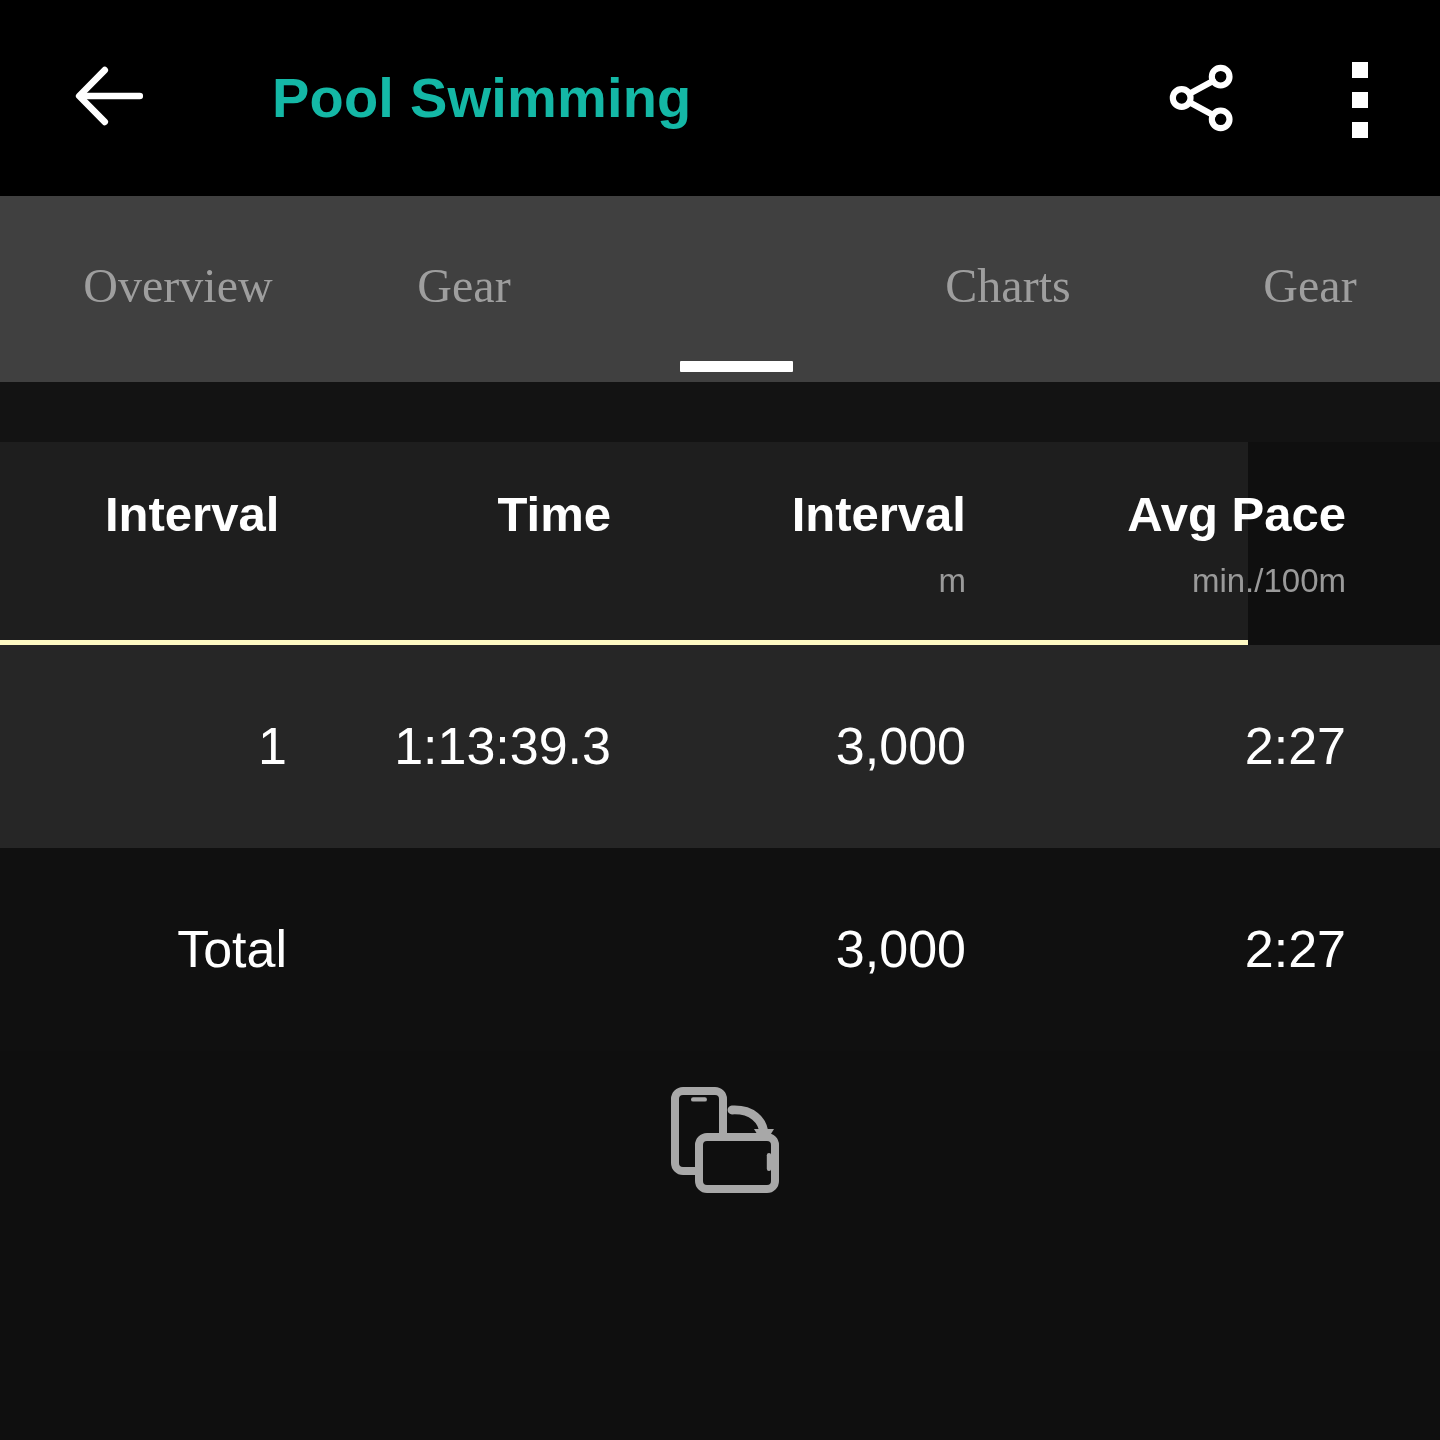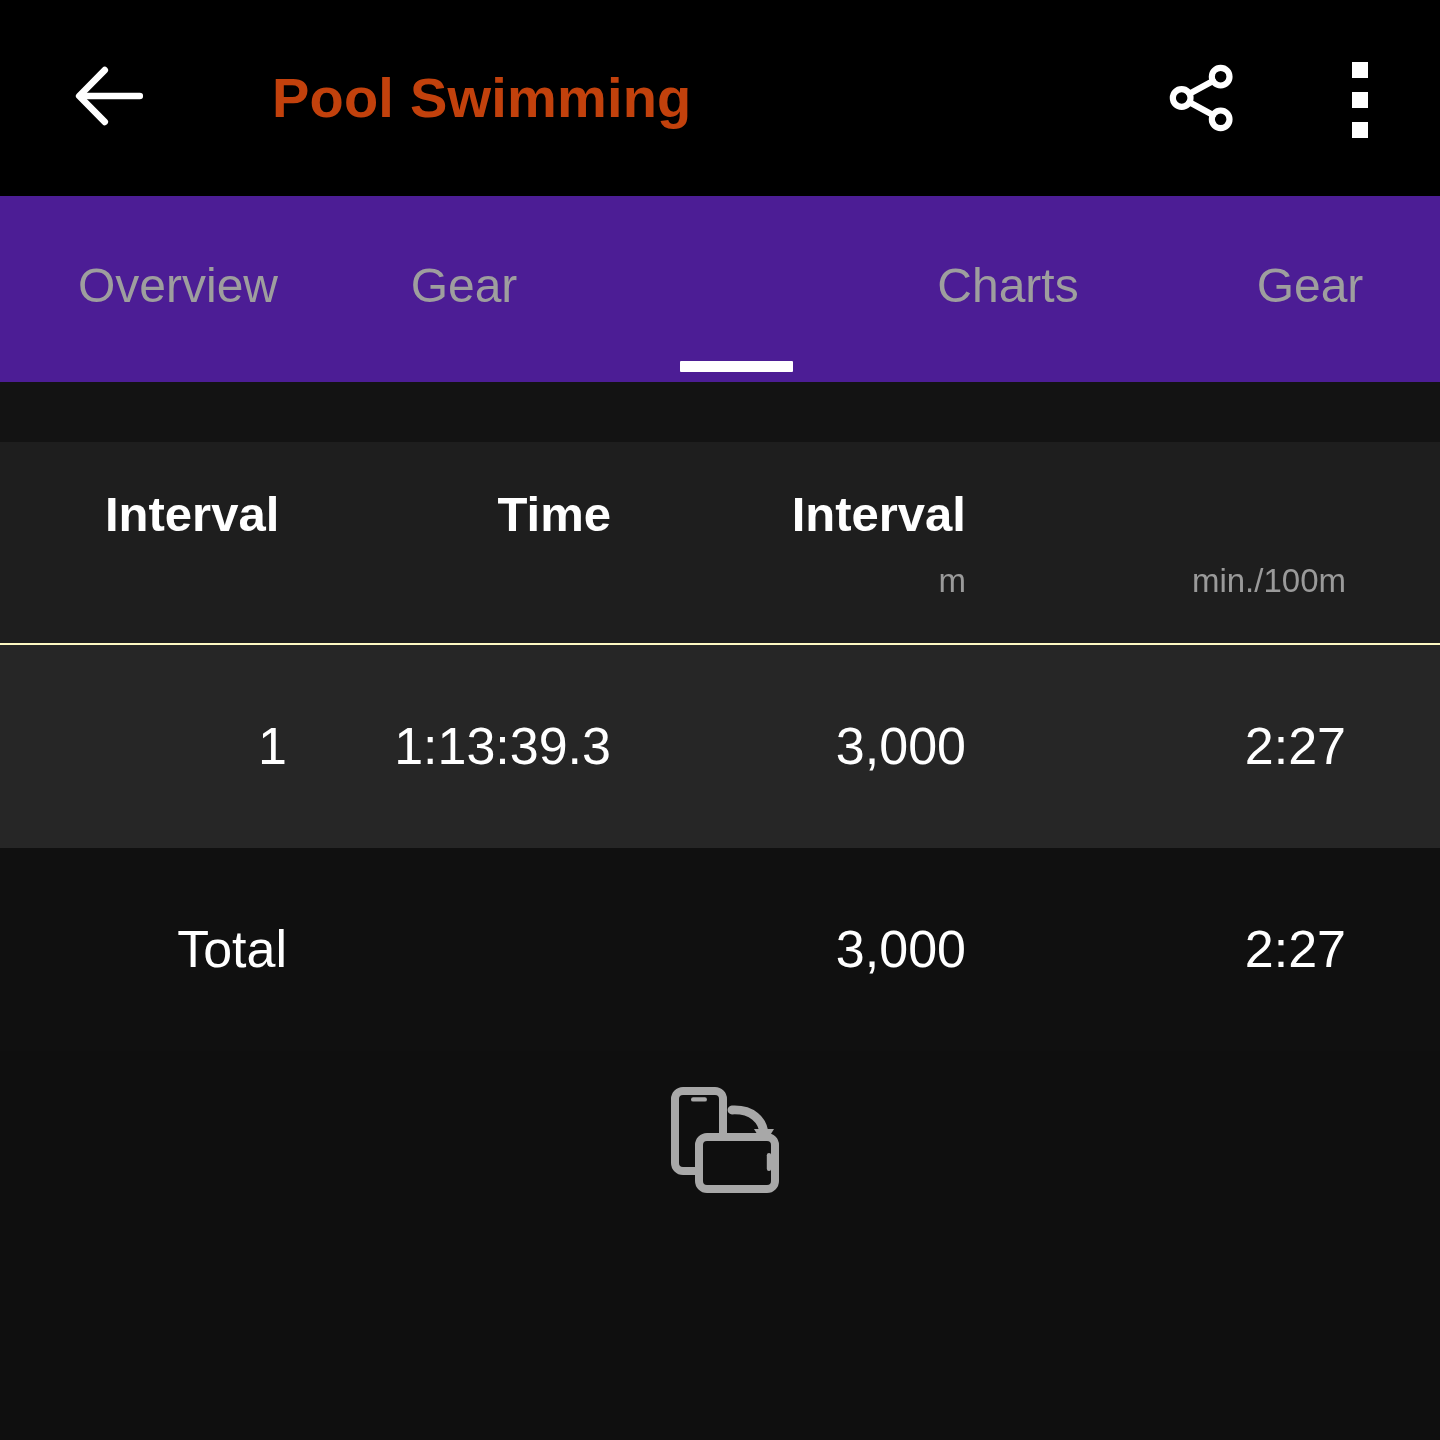--- a/index.html
+++ b/index.html
@@ -37,21 +37,21 @@
   }
 
   .app-title {
     position: absolute;
     left: 272px;
     top: 60px;
     height: 76px;
     line-height: 76px;
     font-size: 56px;
     font-weight: 700;
-    color: #c2410c;
+    color: #14b8a6;
     letter-spacing: 0.2px;
     white-space: nowrap;
   }
 
   .share-btn {
     position: absolute;
     left: 1146px; top: 44px;
     width: 112px; height: 112px;
     display: flex; align-items: center; justify-content: center;
     cursor: pointer;
@@ -71,21 +71,22 @@
     width: 16px; height: 16px;
     background: #ffffff;
   }
 
   
   .tabs {
     position: absolute;
     left: 0; top: 196px;
     width: 1440px;
     height: 186px;
-    background: #4c1d95;
+    background: #404040;
+    font-family: Liberation Serif, serif;
   }
 
   .tab {
     position: absolute;
     top: 0;
     height: 186px;
     display: flex;
     align-items: flex-start;
     justify-content: center;
     padding-top: 62px;
@@ -115,24 +116,24 @@
 
   
   .table {
     position: absolute;
     left: 0; top: 442px;
     width: 1440px;
   }
 
   .thead {
     position: relative;
-    width: 1440px;
+    width: 1248px;
     height: 203px;
     background: #1e1e1e;
-    border-bottom: 2px solid #fef9c3;
+    border-bottom: 5px solid #fef9c3;
   }
 
   .th {
     position: absolute;
     font-size: 49px;
     font-weight: 700;
     color: #ffffff;
     white-space: nowrap;
     text-align: right;
     top: 44px;
@@ -245,20 +246,21 @@
   <div class="table">
 
     <div class="thead">
       <div class="th c-interval" style="padding-right:0;text-align:left;left:105px;width:220px;">Interval</div>
 
       <div class="th" style="left:287px;width:324px;padding-right:0;">Time</div>
 
       <div class="th" style="left:611px;width:355px;">Interval</div>
       <div class="th-unit" style="left:611px;width:355px;">m</div>
 
+      <div class="th" style="left:966px;width:380px;">Avg Pace</div>
       <div class="th-unit" style="left:966px;width:380px;">min./100m</div>
     </div>
 
     <div class="row lap">
       <div class="cell c-interval">1</div>
       <div class="cell c-time">1:13:39.3</div>
       <div class="cell c-distance">3,000</div>
       <div class="cell c-pace">2:27</div>
     </div>
 

